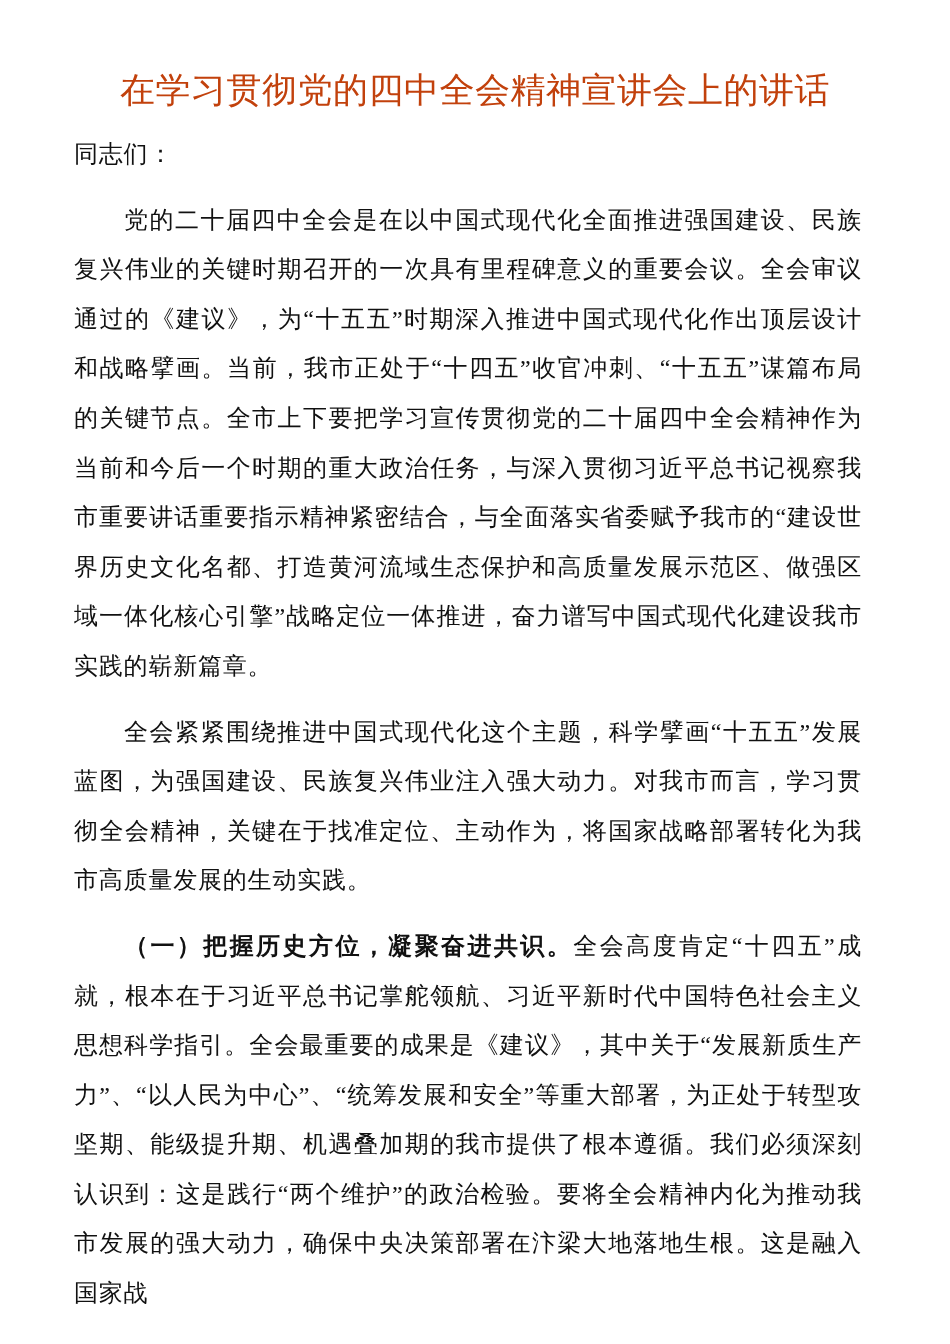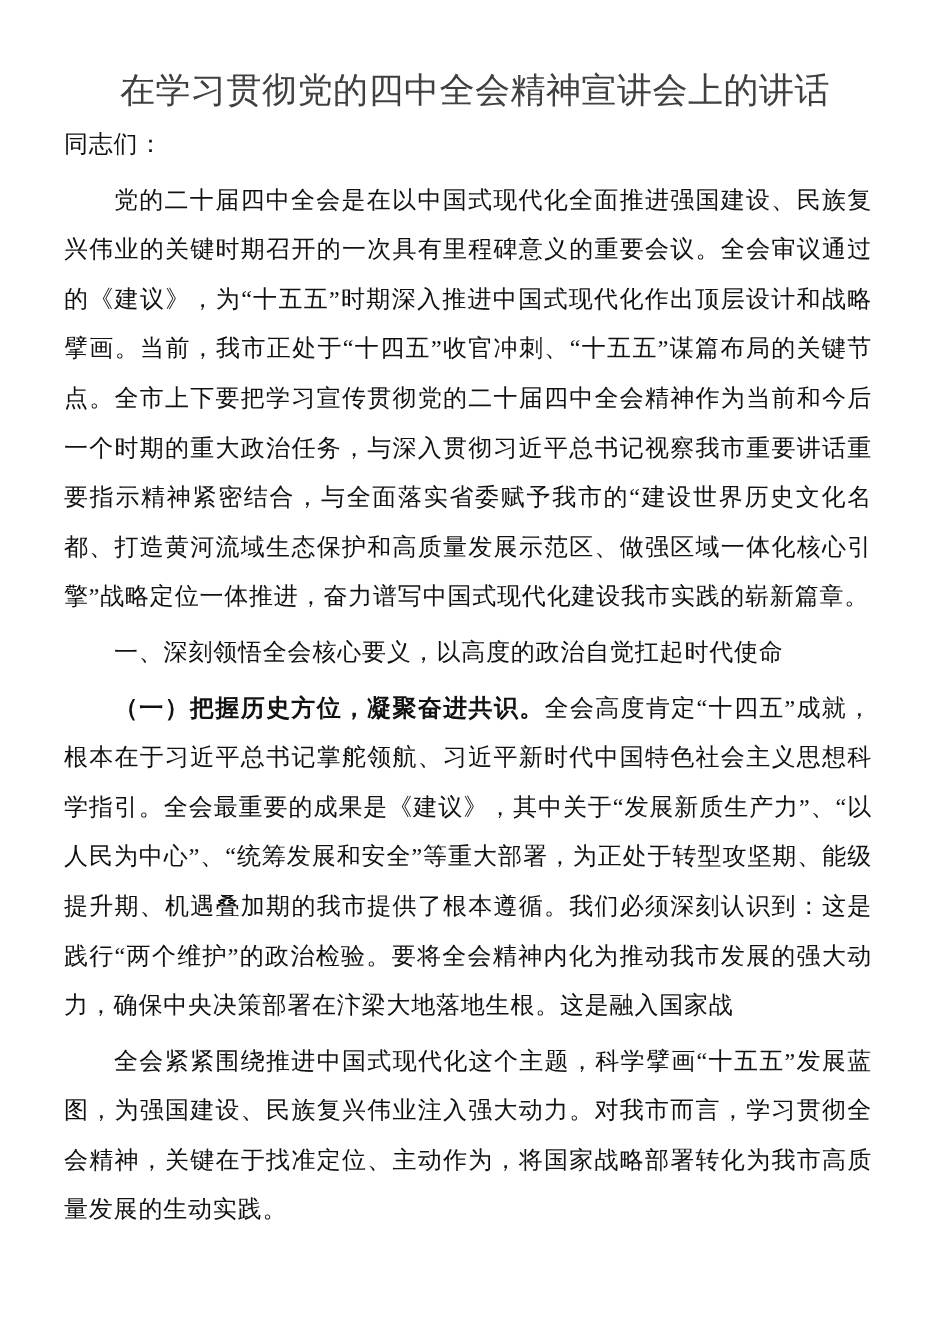--- a/index.html
+++ b/index.html
@@ -5,39 +5,38 @@
     html, body { margin: 0; padding: 0; background: #ffffff; }
     body { width: 950px; height: 1344px; overflow: hidden; position: relative; }
     .page {
       position: absolute; left: 0; top: 0; width: 950px; height: 1344px;
       font-family: "DejaVu Sans", "Liberation Sans", sans-serif;
       color: #111111;
     }
     .title {
       position: absolute; left: 0; top: 66px; width: 950px;
       text-align: center; font-size: 35px; line-height: 48px; letter-spacing: 0.5px;
-      color: #404040;
+      color: #c2410c;
     }
     .body {
       position: absolute; left: 58px; top: 114px; width: 820px;
       font-size: 24px; line-height: 49.6px; letter-spacing: 0.8px;
       text-align: justify; text-justify: inter-character;
     }
-    .body p { margin: 6px; }
+    .body p { margin: 16px; }
     .indent { text-indent: 50px; font-family: Liberation Serif, serif; }
     .salutation { margin: 0; }
     .heading1 { text-indent: 50px; }
     b.lead { font-weight: bold; }
   </style>
 </head>
 <body>
 
 <div class="page">
   <div class="title">在学习贯彻党的四中全会精神宣讲会上的讲话</div>
 
   <div class="body">
     <p class="salutation">同志们：</p>
     <p class="indent">党的二十届四中全会是在以中国式现代化全面推进强国建设、民族复兴伟业的关键时期召开的一次具有里程碑意义的重要会议。全会审议通过的《建议》，为“十五五”时期深入推进中国式现代化作出顶层设计和战略擘画。当前，我市正处于“十四五”收官冲刺、“十五五”谋篇布局的关键节点。全市上下要把学习宣传贯彻党的二十届四中全会精神作为当前和今后一个时期的重大政治任务，与深入贯彻习近平总书记视察我市重要讲话重要指示精神紧密结合，与全面落实省委赋予我市的“建设世界历史文化名都、打造黄河流域生态保护和高质量发展示范区、做强区域一体化核心引擎”战略定位一体推进，奋力谱写中国式现代化建设我市实践的崭新篇章。</p>
-    <p class="heading1">一、深刻领悟全会核心要义，以高度的政治自觉扛起时代使命</p>
+    <p class="indent">全会紧紧围绕推进中国式现代化这个主题，科学擘画“十五五”发展蓝图，为强国建设、民族复兴伟业注入强大动力。对我市而言，学习贯彻全会精神，关键在于找准定位、主动作为，将国家战略部署转化为我市高质量发展的生动实践。</p>
     <p class="indent"><b class="lead">（一）把握历史方位，凝聚奋进共识。</b><span>全会高度肯定“十四五”成就，根本在于习近平总书记掌舵领航、习近平新时代中国特色社会主义思想科学指引。全会最重要的成果是《建议》，其中关于“发展新质生产力”、“以人民为中心”、“统筹发展和安全”等重大部署，为正处于转型攻坚期、能级提升期、机遇叠加期的我市提供了根本遵循。我们必须深刻认识到：这是践行“两个维护”的政治检验。要将全会精神内化为推动我市发展的强大动力，确保中央决策部署在汴梁大地落地生根。这是融入国家战</span></p>
-    <p class="indent">全会紧紧围绕推进中国式现代化这个主题，科学擘画“十五五”发展蓝图，为强国建设、民族复兴伟业注入强大动力。对我市而言，学习贯彻全会精神，关键在于找准定位、主动作为，将国家战略部署转化为我市高质量发展的生动实践。</p>
   </div>
 </div>
 
 </body></html>

